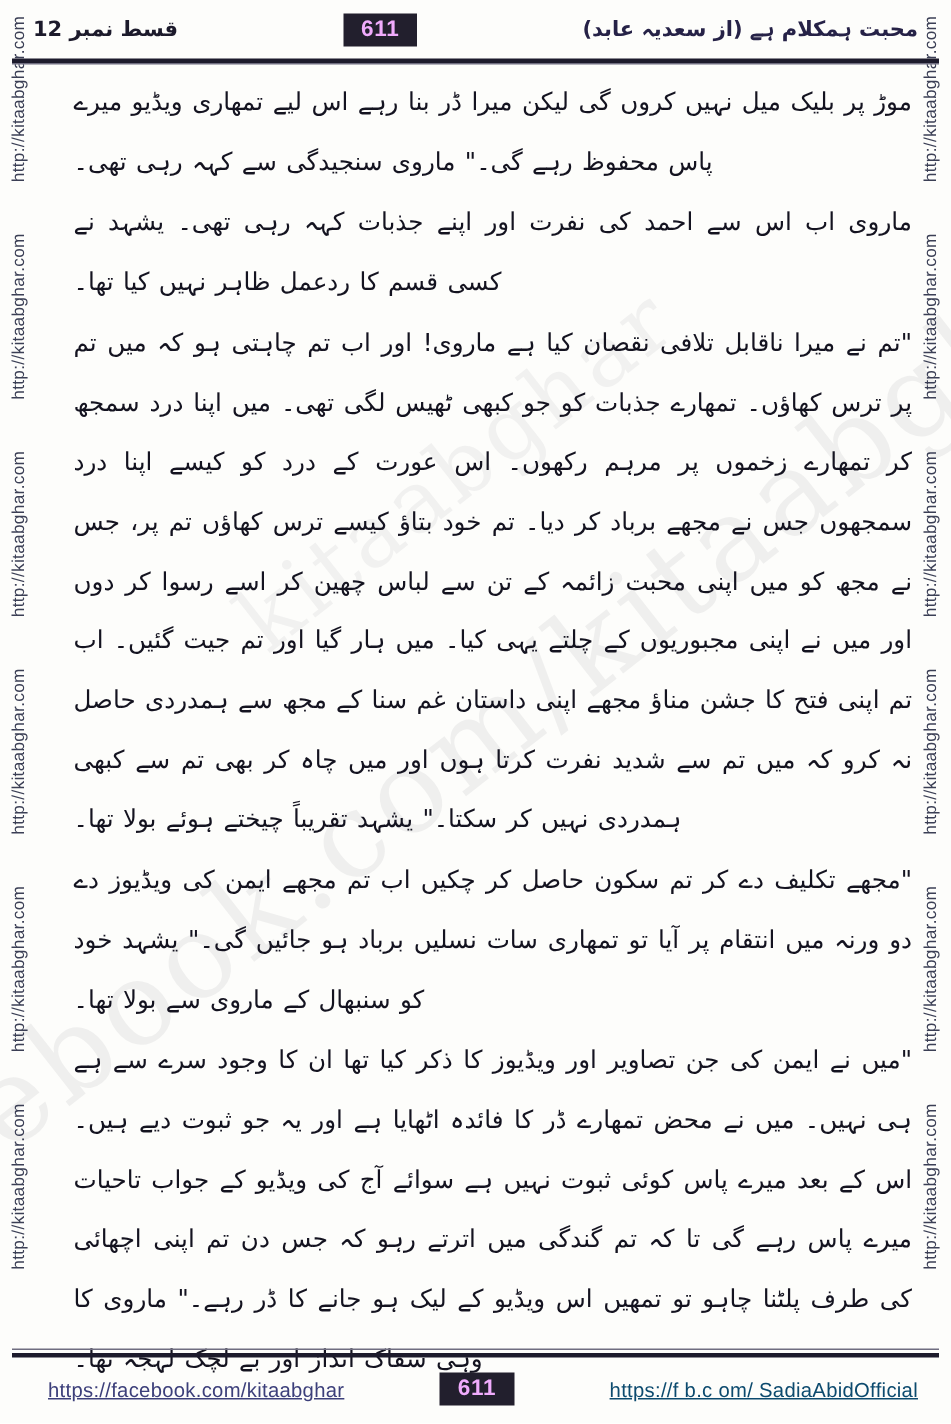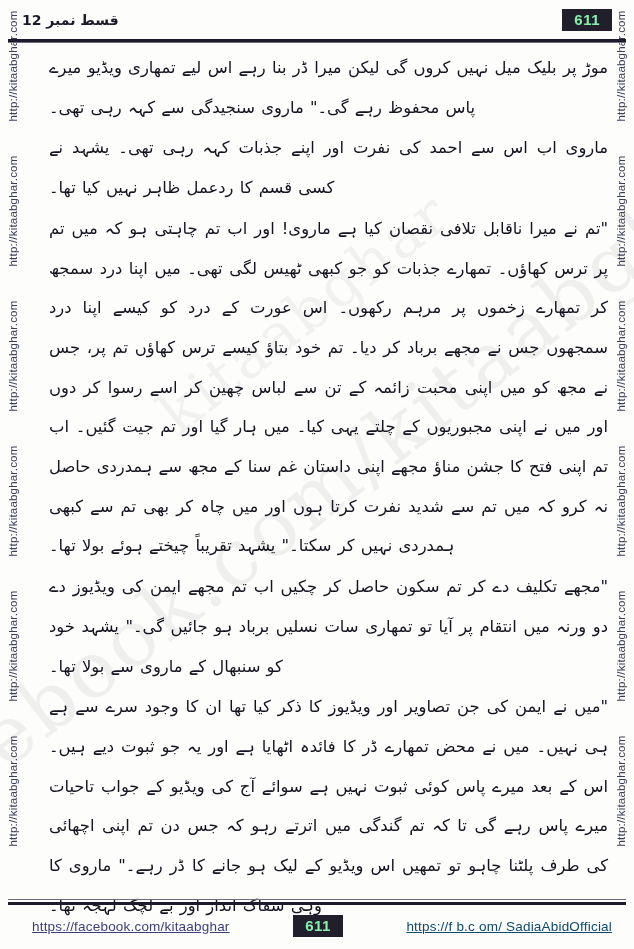--- a/index.html
+++ b/index.html
@@ -102,21 +102,21 @@
     direction: rtl;
     font-size: 14px;
     color: #26243a;
     white-space: nowrap;
   }
   .head-left  { color: #1c1a2b; font-weight: 600; }
   .head-right { color: #262247; font-weight: 600; }
 
   .pagebadge {
     background: #221f2d;
-    color: #86efac;
+    color: #f0abfc;
     font-family: "Liberation Sans", sans-serif;
     font-weight: bold;
     font-size: 15px;
     padding: 3px 12px 4px 12px;
     line-height: 1;
     letter-spacing: 0.5px;
   }
 
   
   .body {
@@ -202,20 +202,21 @@
     <div class="vtext" style="top:205px;">http://kitaabghar.com</div>
     <div class="vtext" style="top:350px;">http://kitaabghar.com</div>
     <div class="vtext" style="top:495px;">http://kitaabghar.com</div>
     <div class="vtext" style="top:640px;">http://kitaabghar.com</div>
     <div class="vtext" style="top:785px;">http://kitaabghar.com</div>
   </div>
 
   <div class="header">
     <div class="urdu-head head-left">قسط نمبر 12</div>
     <div class="pagebadge">611</div>
+    <div class="urdu-head head-right">محبت ہمکلام ہے (از سعدیہ عابد)</div>
   </div>
   <div class="header-rule"></div>
 
   <div class="body">
     <p class="para left-last">موڑ پر بلیک میل نہیں کروں گی لیکن میرا ڈر بنا رہے اس لیے تمھاری ویڈیو میرے پاس محفوظ رہے گی۔" ماروی سنجیدگی سے کہہ رہی تھی۔</p>
     <p class="para left-last">ماروی اب اس سے احمد کی نفرت اور اپنے جذبات کہہ رہی تھی۔ یشہد نے کسی قسم کا ردعمل ظاہر نہیں کیا تھا۔</p>
     <p class="para left-last">"تم نے میرا ناقابل تلافی نقصان کیا ہے ماروی! اور اب تم چاہتی ہو کہ میں تم پر ترس کھاؤں۔ تمھارے جذبات کو جو کبھی ٹھیس لگی تھی۔ میں اپنا درد سمجھ کر تمھارے زخموں پر مرہم رکھوں۔ اس عورت کے درد کو کیسے اپنا درد سمجھوں جس نے مجھے برباد کر دیا۔ تم خود بتاؤ کیسے ترس کھاؤں تم پر، جس نے مجھ کو میں اپنی محبت زائمہ کے تن سے لباس چھین کر اسے رسوا کر دوں اور میں نے اپنی مجبوریوں کے چلتے یہی کیا۔ میں ہار گیا اور تم جیت گئیں۔ اب تم اپنی فتح کا جشن مناؤ مجھے اپنی داستان غم سنا کے مجھ سے ہمدردی حاصل نہ کرو کہ میں تم سے شدید نفرت کرتا ہوں اور میں چاہ کر بھی تم سے کبھی ہمدردی نہیں کر سکتا۔" یشہد تقریباً چیختے ہوئے بولا تھا۔</p>
     <p class="para left-last">"مجھے تکلیف دے کر تم سکون حاصل کر چکیں اب تم مجھے ایمن کی ویڈیوز دے دو ورنہ میں انتقام پر آیا تو تمھاری سات نسلیں برباد ہو جائیں گی۔" یشہد خود کو سنبھال کے ماروی سے بولا تھا۔</p>
     <p class="para left-last">"میں نے ایمن کی جن تصاویر اور ویڈیوز کا ذکر کیا تھا ان کا وجود سرے سے ہے ہی نہیں۔ میں نے محض تمھارے ڈر کا فائدہ اٹھایا ہے اور یہ جو ثبوت دیے ہیں۔ اس کے بعد میرے پاس کوئی ثبوت نہیں ہے سوائے آج کی ویڈیو کے جواب تاحیات میرے پاس رہے گی تا کہ تم گندگی میں اترتے رہو کہ جس دن تم اپنی اچھائی کی طرف پلٹنا چاہو تو تمھیں اس ویڈیو کے لیک ہو جانے کا ڈر رہے۔" ماروی کا وہی سفاک انداز اور بے لچک لہجہ تھا۔</p>
   </div>

